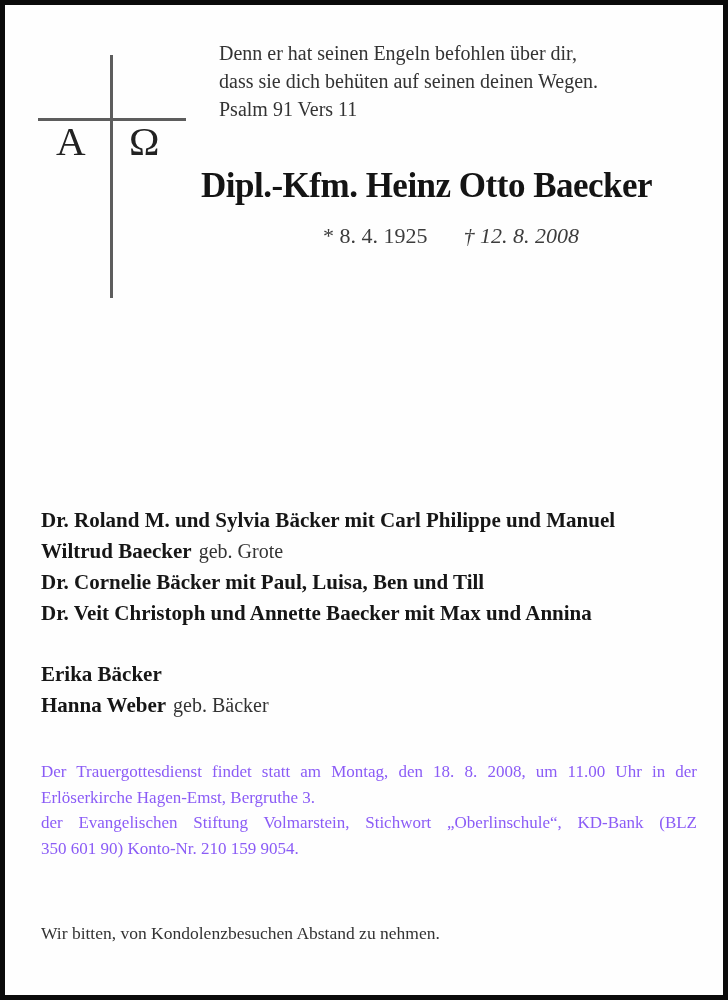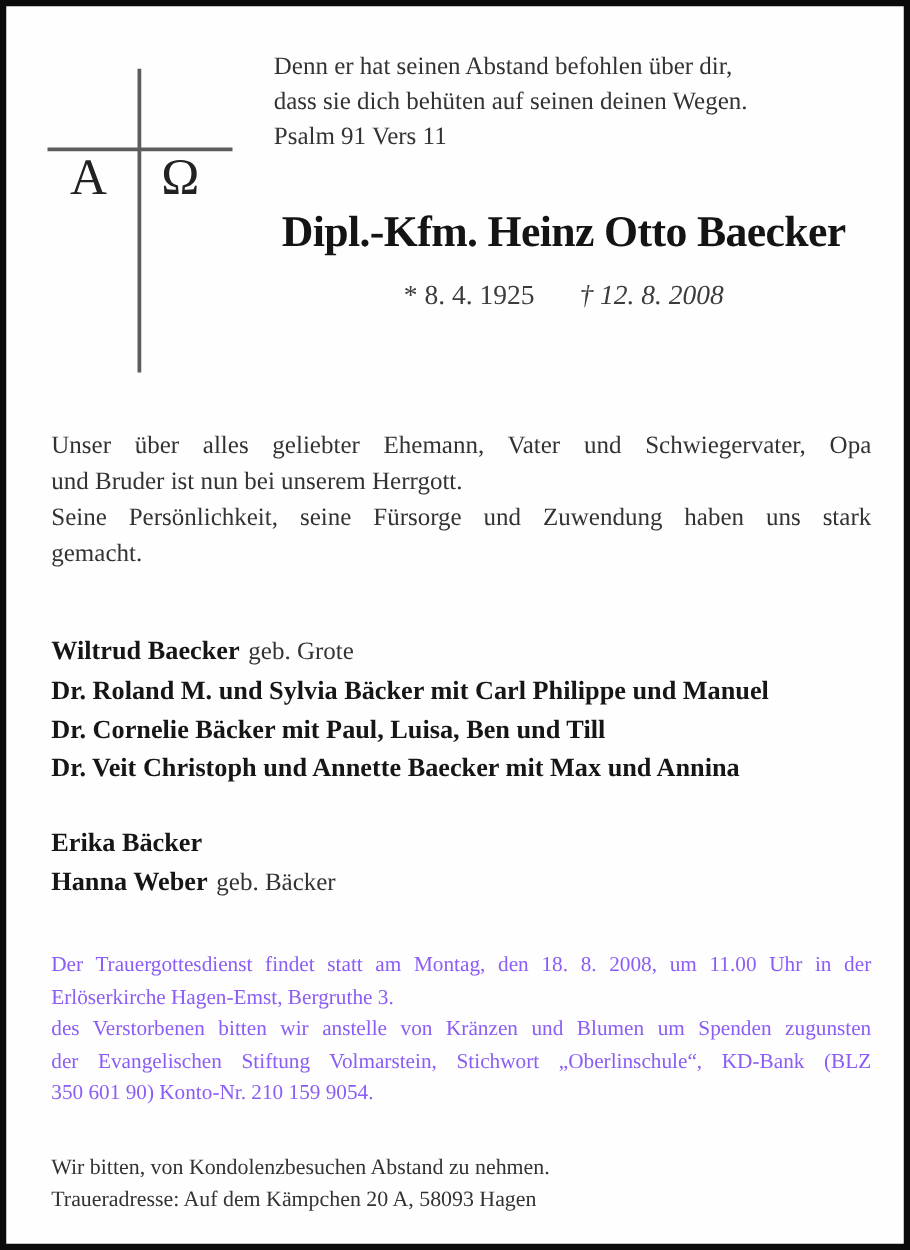--- a/index.html
+++ b/index.html
@@ -33,21 +33,20 @@
 
   
   .epigraph {
     position: absolute; left: 214px; top: 34px; right: 26px;
     font-size: 20px; line-height: 28px; color: #333;
   }
 
   
   .name {
     position: absolute; left: 196px; right: 22px; top: 161px;
-    text-align: center;
     font-size: 35px; font-weight: bold; color: #141414;
     letter-spacing: -0.5px;
     white-space: nowrap;
   }
   .dates {
     position: absolute; left: 196px; right: 22px; top: 218px;
     text-align: center;
     font-size: 22px; color: #3c3c3c;
   }
   .dates .death { margin-left: 36px; font-style: italic; }
@@ -74,43 +73,37 @@
 <div class="page">
 
   <div>
     <div class="cross-v"></div>
     <div class="cross-h"></div>
     <div class="alpha">A</div>
     <div class="omega">Ω</div>
   </div>
 
   <div class="epigraph">
-    <div>Denn er hat seinen Abstand befohlen über dir,</div>
+    <div>Denn er hat seinen Engeln befohlen über dir,</div>
     <div>dass sie dich behüten auf seinen deinen Wegen.</div>
     <div>Psalm 91 Vers 11</div>
   </div>
 
   <div class="name">Dipl.-Kfm. Heinz Otto Baecker</div>
   <div class="dates">
     <span class="birth">* 8. 4. 1925</span><span class="death">† 12. 8. 2008</span>
   </div>
 
-  <div class="textcol intro">
-    <div class="just">Unser über alles geliebter Ehemann, Vater und Schwiegervater, Opa</div>
-    <div>und Bruder ist nun bei unserem Herrgott.</div>
-    <div class="just">Seine Persönlichkeit, seine Fürsorge und Zuwendung haben uns stark</div>
-    <div>gemacht.</div>
-  </div>
 
   <div class="textcol mourners-1">
     <div class="mourner-line">
-      <span class="m-name">Wiltrud Baecker</span><span class="m-suffix">geb. Grote</span>
+      <span class="m-name">Dr. Roland M. und Sylvia Bäcker mit Carl Philippe und Manuel</span>
     </div>
     <div class="mourner-line">
-      <span class="m-name">Dr. Roland M. und Sylvia Bäcker mit Carl Philippe und Manuel</span>
+      <span class="m-name">Wiltrud Baecker</span><span class="m-suffix">geb. Grote</span>
     </div>
     <div class="mourner-line">
       <span class="m-name">Dr. Cornelie Bäcker mit Paul, Luisa, Ben und Till</span>
     </div>
     <div class="mourner-line">
       <span class="m-name">Dr. Veit Christoph und Annette Baecker mit Max und Annina</span>
     </div>
   </div>
 
   <div class="textcol mourners-2">
@@ -118,23 +111,21 @@
       <span class="m-name">Erika Bäcker</span>
     </div>
     <div class="mourner-line">
       <span class="m-name">Hanna Weber</span><span class="m-suffix">geb. Bäcker</span>
     </div>
   </div>
 
   <div class="textcol service">
     <div class="just">Der Trauergottesdienst findet statt am Montag, den 18. 8. 2008, um 11.00 Uhr in der</div>
     <div>Erlöserkirche Hagen-Emst, Bergruthe 3.</div>
-    <div class="just">des Verstorbenen bitten wir anstelle von Kränzen und Blumen um Spenden zugunsten</div>
     <div class="just">der Evangelischen Stiftung Volmarstein, Stichwort „Oberlinschule“, KD-Bank (BLZ</div>
     <div>350 601 90) Konto-Nr. 210 159 9054.</div>
   </div>
 
   <div class="textcol closing">
     <div>Wir bitten, von Kondolenzbesuchen Abstand zu nehmen.</div>
-    <div>Traueradresse: Auf dem Kämpchen 20 A, 58093 Hagen</div>
   </div>
 
 </div>
 
 </body></html>

